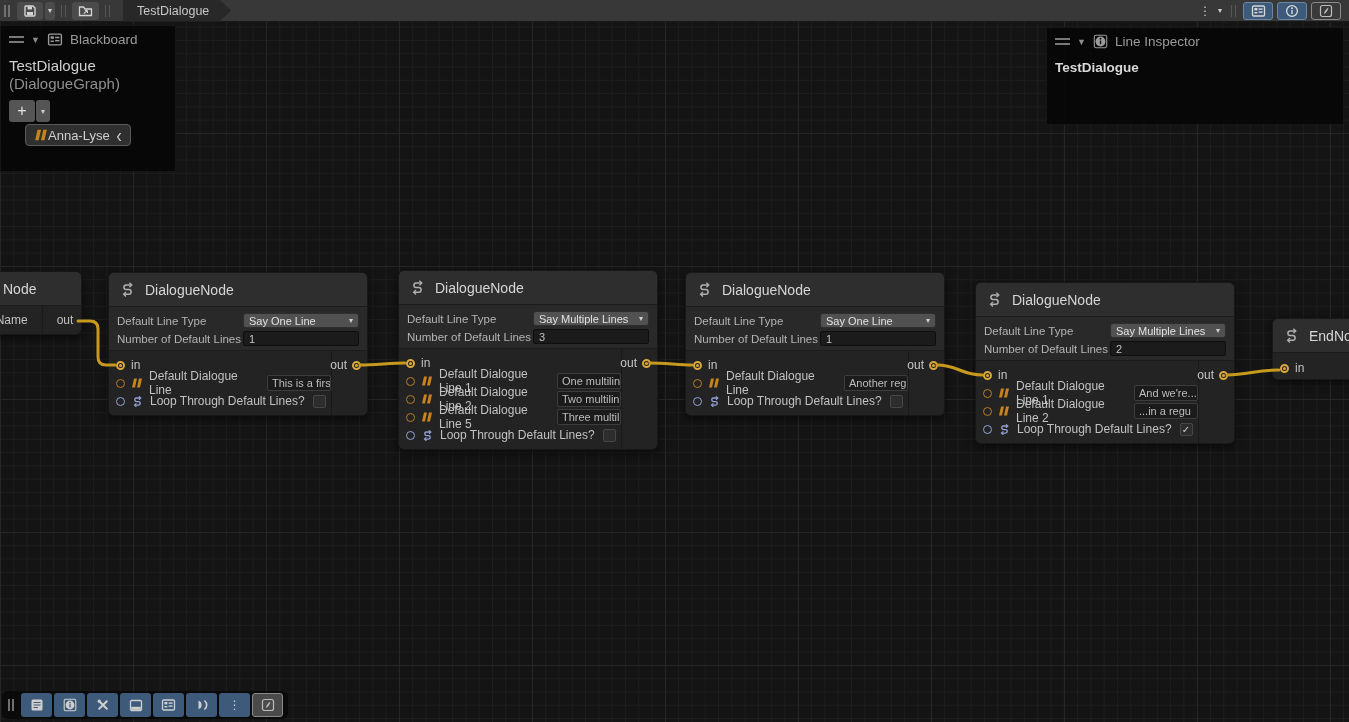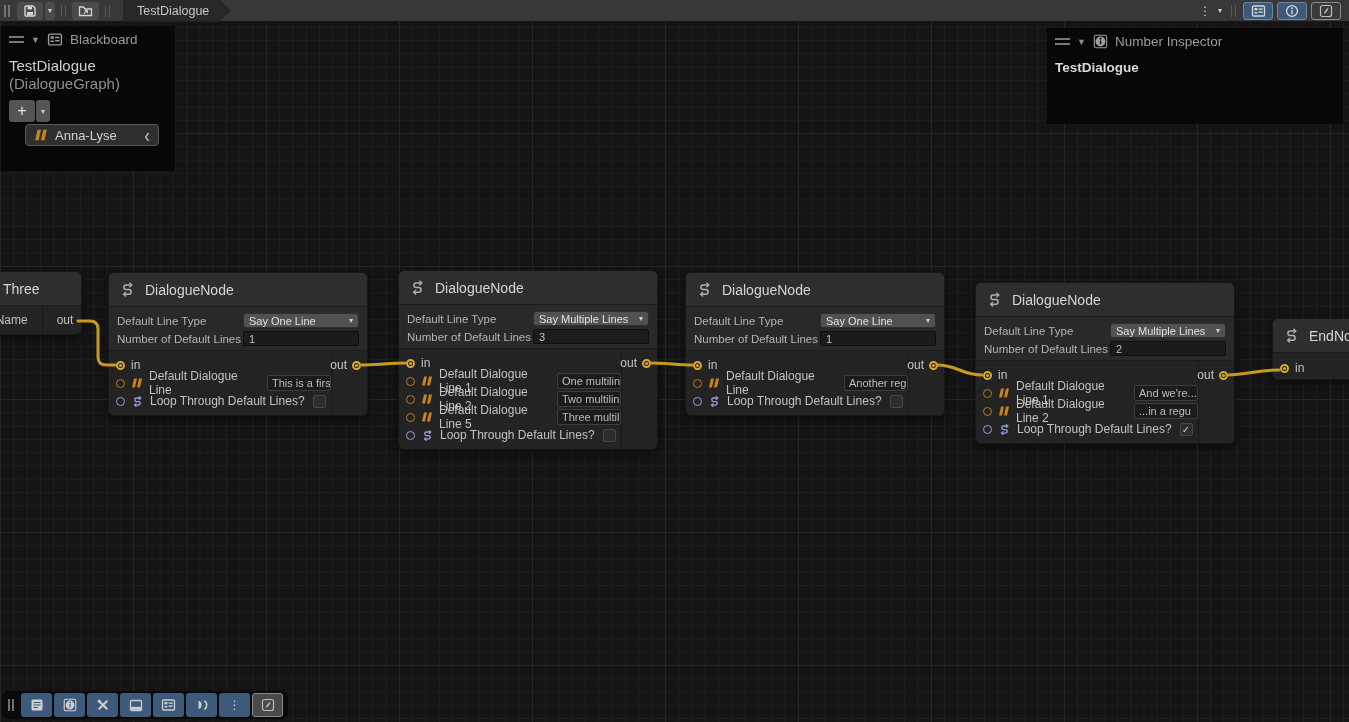--- a/index.html
+++ b/index.html
@@ -38,22 +38,22 @@
   .panel-head { display:flex; align-items:center; gap:7px; padding:6px 8px 4px 8px; font-size:13.5px; }
   .collapse { font-size:9px; color:#8d8d8d; }
   #blackboard { left:0; top:25px; width:176px; height:147px; }
   .bb-title { color:#d0d0d0; font-size:15px; padding:6px 8px 0 8px; }
   .bb-sub { color:#8f8f8f; font-size:15px; padding:1px 8px 0 8px; }
   .bb-addrow { display:flex; padding:8px 8px 0 8px; gap:1px; }
   .bb-plus { width:26px; height:22px; background:#555; border-radius:3px; color:#e2e2e2; font-size:16px;
     display:flex; align-items:center; justify-content:center; }
   .bb-plusdrop { width:14px; height:22px; background:#555; border-radius:3px; color:#cfcfcf; font-size:8px;
     display:flex; align-items:center; justify-content:center; }
-  .bb-pill { position:absolute; left:24px; top:98px; width:134px; height:22px; background:#2f2f2f;
-    border:1px solid #5a5a5a; border-radius:4px; display:flex; align-items:center; padding:0 8px; gap:7px; }
+  .bb-pill { position:absolute; left:24px; top:98px; width:106px; height:22px; background:#2f2f2f;
+    border:1px solid #5a5a5a; border-radius:4px; display:flex; align-items:center; padding:0 8px; }
   .bb-pill-name { color:#cfcfcf; font-size:13px; }
   .bb-chevron { margin-left:auto; color:#c9c9c9; font-size:17px; line-height:1; transform:scaleY(1.2); }
   #inspector { left:1046px; top:27px; width:298px; height:98px; }
   .gi-name { color:#d8d8d8; font-size:13.5px; font-weight:bold; padding:7px 8px 0 8px; }
   
   .node { position:absolute; width:260px; background:#232323; border:1px solid #181818; border-radius:6px;
     overflow:hidden; z-index:2; box-shadow:0 3px 9px rgba(0,0,0,.5); color:#b8b8b8; font-size:12px; }
   .node-head { height:34px; background:#2e2e2e; border-bottom:1px solid #1c1c1c; display:flex;
     align-items:center; gap:9px; padding:0 10px; color:#d6d6d6; font-size:14px; }
   .node-props { height:44px; background:#292929; border-bottom:1px solid #1c1c1c; padding:4px 8px; }
@@ -169,21 +169,21 @@
       <path d="M78 321 H90 Q98 321 98 329 V357 Q98 365 106 365 H115"></path>
       <path d="M360 365 C375 365 391 363 405 363"></path>
       <path d="M650 363 C665 363 679 365 692 365"></path>
       <path d="M937 365 C957 365 962 375 982 375"></path>
       <path d="M1227 375 C1247 375 1257 370 1279 370"></path>
     </g>
   </svg>
 
   <div class="node" id="partial-node">
     <div class="node-head">
-      <span>Three</span>
+      <span>Node</span>
     </div>
     <div class="port-row" style="padding-left:0;height:28px">
       <span style="margin-left:98px;color:#c2c2c2">kerName</span>
       <span class="vdiv"></span>
       <span>out</span>
 
     </div>
   </div>
 
   <div class="node" style="left:108px;top:272px">
@@ -531,21 +531,21 @@
       <span class="hgrip"></span>
       <span class="collapse">▼</span>
       <span>
         <svg width="15" height="15" viewBox="0 0 14 14">
             <rect x="1.2" y="1.2" width="11.6" height="11.6" rx="1.5" fill="none" stroke="#9b9b9b" stroke-width="1"></rect>
             <circle cx="7" cy="7" r="4.6" fill="#9b9b9b"></circle>
             <rect x="6.4" y="6.1" width="1.3" height="3.4" fill="#101010"></rect>
             <circle cx="7" cy="4.5" r="0.9" fill="#101010"></circle>
           </svg>
       </span>
-      <span>Number Inspector</span>
+      <span>Line Inspector</span>
     </div>
     <div class="gi-name">TestDialogue</div>
   </div>
 
   <div class="bottombar">
     <div class="handle" style="margin:0 6px 0 2px"></div>
     <div class="bbar-btn active">
       <span>
         <svg width="14" height="14" viewBox="0 0 14 14">
             <rect x="1.5" y="1.5" width="11" height="11" rx="1.5" fill="#cfcfcf"></rect>

